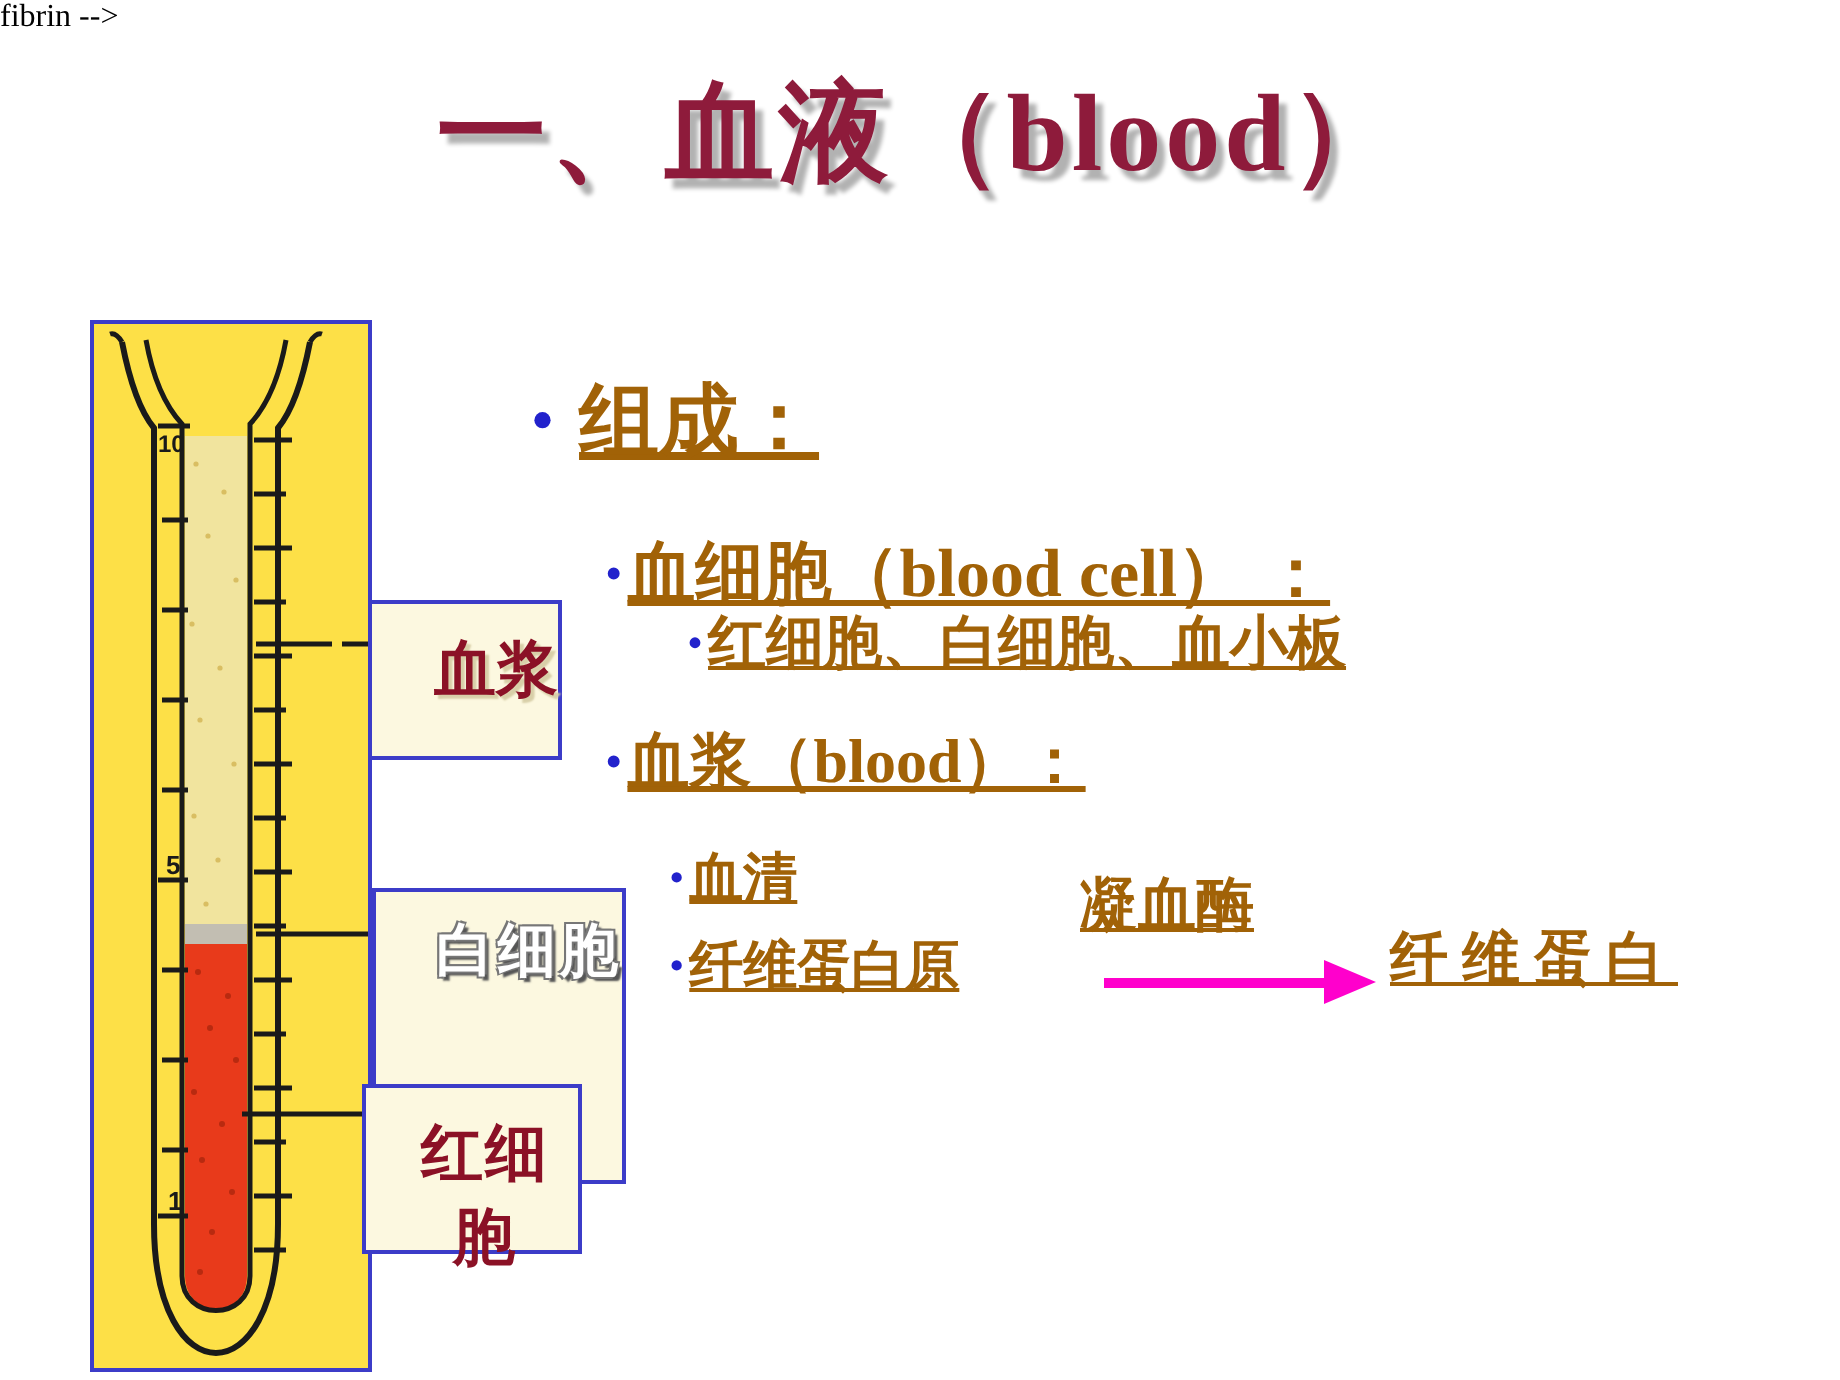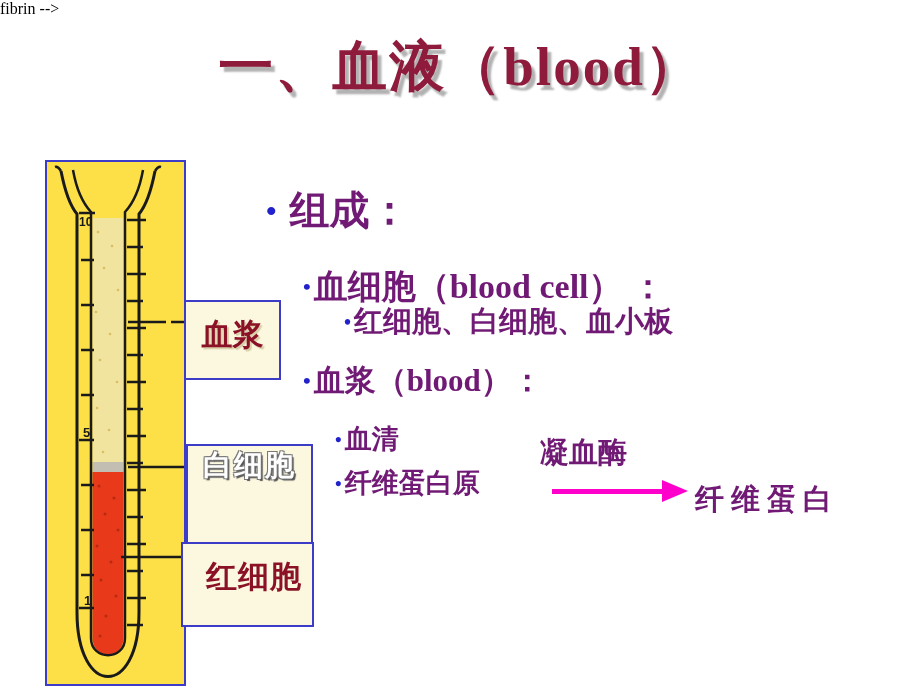--- a/index.html
+++ b/index.html
@@ -12,21 +12,21 @@
 
   
   .slide-title{
     left:180px;top:30px;width:560px;
     font-size:55px;font-weight:bold;color:#8E1B3B;
     text-shadow:4px 5px 2px #b2b2b2;
     letter-spacing:2px;white-space:nowrap;
   }
 
   
-  .blue{color:#701a75;font-weight:bold;}
+  .blue{color:#a16207;font-weight:bold;text-decoration:underline;}
   .line{display:flex;align-items:center;white-space:nowrap;}
   .bullet{color:#2222CC;font-weight:bold;line-height:1;}
 
   .heading-line{left:266px;top:183px;}
   .heading-line .bullet{font-size:30px;margin-right:13px;}
   .heading-line .txt{font-size:40px;}
 
   .item-line1{left:303px;top:264px;}
   .item-line1 .bullet{font-size:22px;margin-right:3px;}
   .item-line1 .txt{font-size:34px;}
@@ -41,21 +41,21 @@
 
   .sub-line2{left:335px;top:421px;}
   .sub-line2 .bullet{font-size:19px;margin-right:3px;}
   .sub-line2 .txt{font-size:27px;}
 
   .sub-line3{left:335px;top:465px;}
   .sub-line3 .bullet{font-size:19px;margin-right:3px;}
   .sub-line3 .txt{font-size:27px;}
 
   .enzyme-label{left:540px;top:433px;font-size:29px;}
-  .product-label{left:695px;top:480px;font-size:29px;letter-spacing:7px;}
+  .product-label{left:695px;top:460px;font-size:29px;letter-spacing:7px;}
 
   
   .reaction-arrow{left:552px;top:480px;display:flex;align-items:center;}
   .arrow-shaft{width:110px;height:5px;background:#FF00CC;}
   .arrow-head{
     width:0;height:0;
     border-left:26px solid #FF00CC;
     border-top:11px solid transparent;
     border-bottom:11px solid transparent;
   }
@@ -65,29 +65,29 @@
     left:45px;top:160px;width:141px;height:526px;
     border:2px solid #3C3CC8;background:#fde047;box-sizing:border-box;
   }
   .tube-figure svg{display:block;}
 
   
   .callout{
     background:#FCF8E0;border:2px solid #3C3CC8;box-sizing:border-box;
     font-weight:bold;color:#8B1126;
   }
-  .plasma-box{left:184px;top:300px;width:97px;height:80px;text-align:center;
+  .plasma-box{left:184px;top:300px;width:97px;height:80px;text-align:right;
     font-size:31px;padding-top:12px;z-index:2;}
   .plasma-box .t{text-shadow:2px 2px 1px #d8cfa8;}
-  .wbc-box{left:186px;top:444px;width:127px;height:148px;text-align:center;
-    z-index:1;}
+  .wbc-box{left:186px;top:444px;width:127px;height:148px;text-align:right;
+    padding-top:10px;z-index:1;}
   .wbc-line{font-size:29px;color:#ffffff;letter-spacing:2px;
     text-shadow:-1px -1px 0 #777,1px -1px 0 #777,-1px 1px 0 #777,2px 2px 1px #555;}
   .plt-line{font-size:31px;letter-spacing:2px;margin-top:4px;}
-  .rbc-box{left:181px;top:542px;width:133px;height:85px;
+  .rbc-box{left:181px;top:542px;width:110px;height:85px;
     font-size:31px;padding:12px 0 0 13px;z-index:3;letter-spacing:1px;}
 </style>
 </head>
 <body>
 
 
 
 
 <div class="abs slide-title">一、血液（blood）</div>
 

